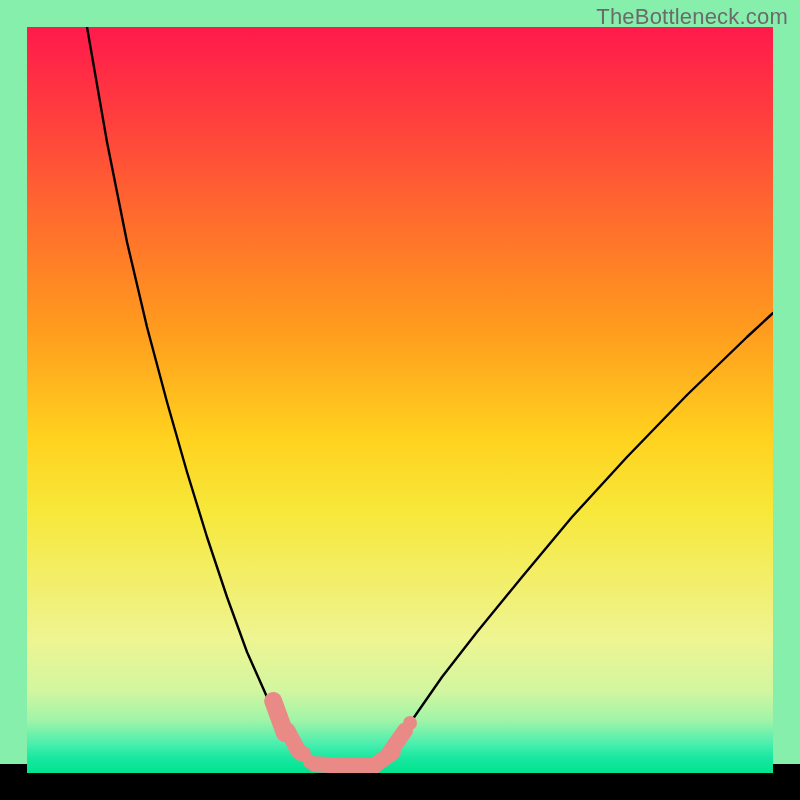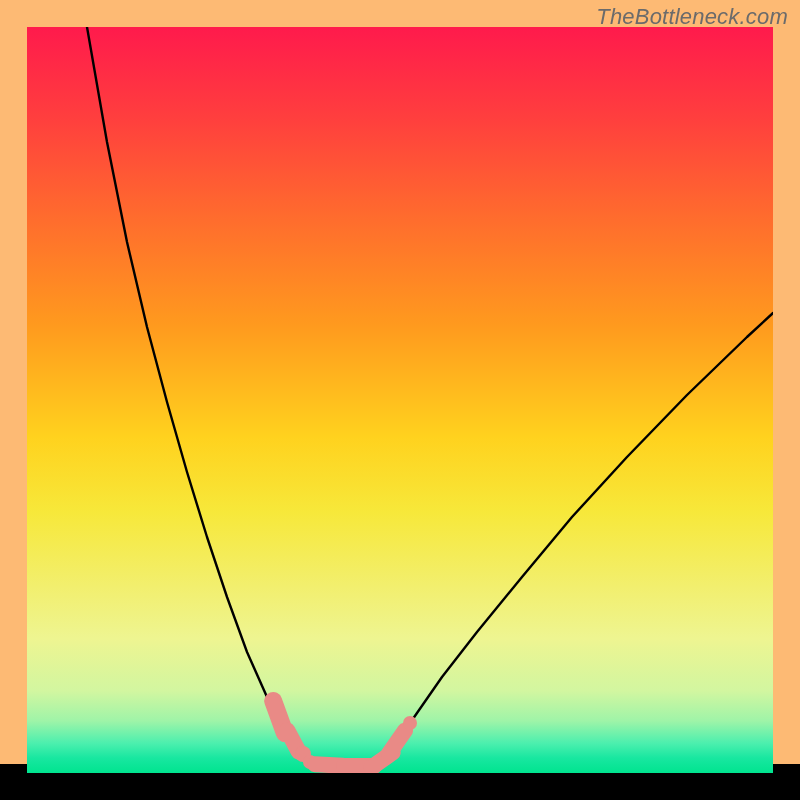--- a/index.html
+++ b/index.html
@@ -1,22 +1,21 @@
 <!DOCTYPE html>
 <html><head>
 <meta charset="utf-8">
 <style>
   * { margin: 0; padding: 0; box-sizing: border-box; }
   html, body { width: 800px; height: 800px; overflow: hidden; background: #000; }
   .frame {
     position: absolute;
     width: 800px;
     height: 764px;
-    background: #fdba74;
-    font-style: italic;
+    background: #86efac;
   }
   .plot-area {
     position: absolute;
     left: 27px;
     top: 27px;
     width: 746px;
     height: 746px;
     background: linear-gradient(to bottom,
       #ff1a4c 0%,
       #ff3e3e 12%,

